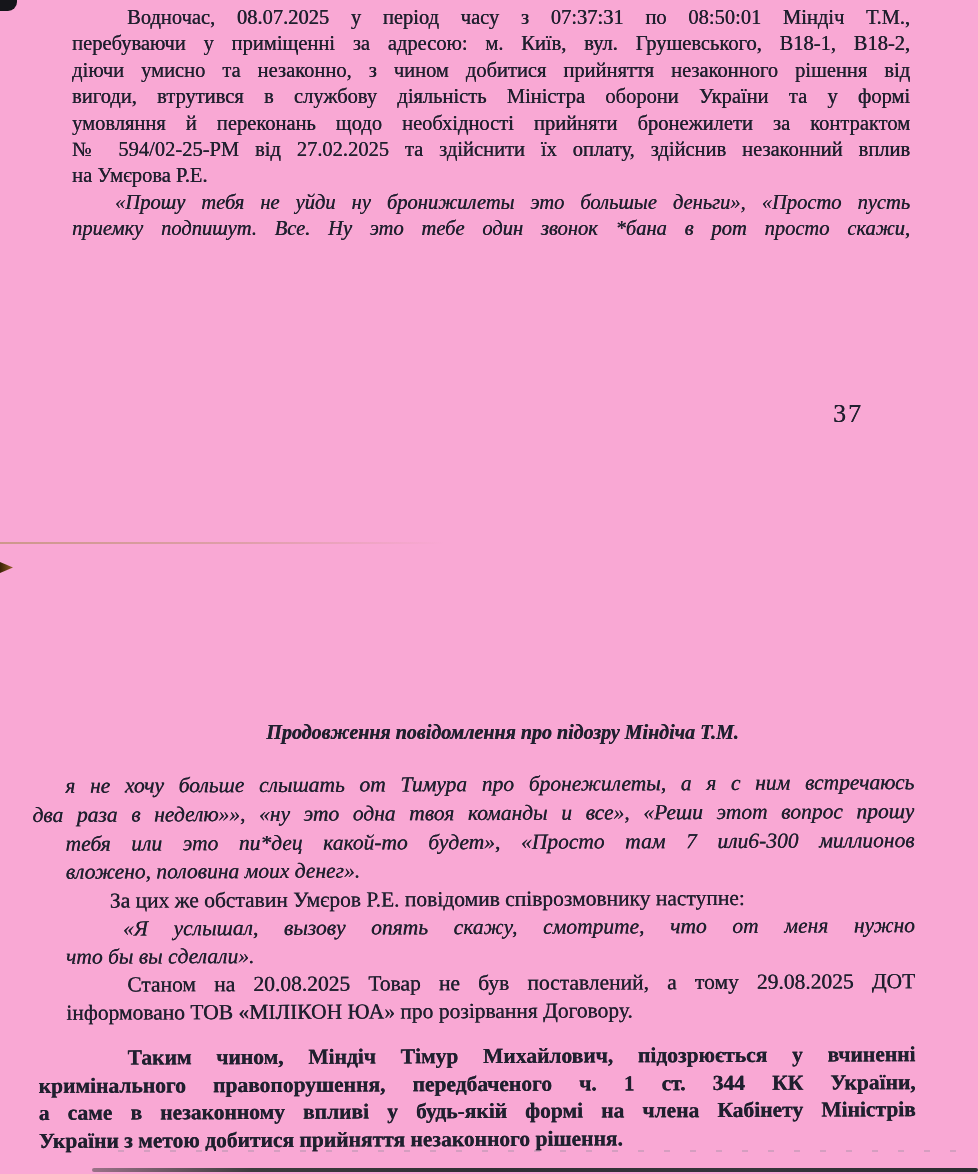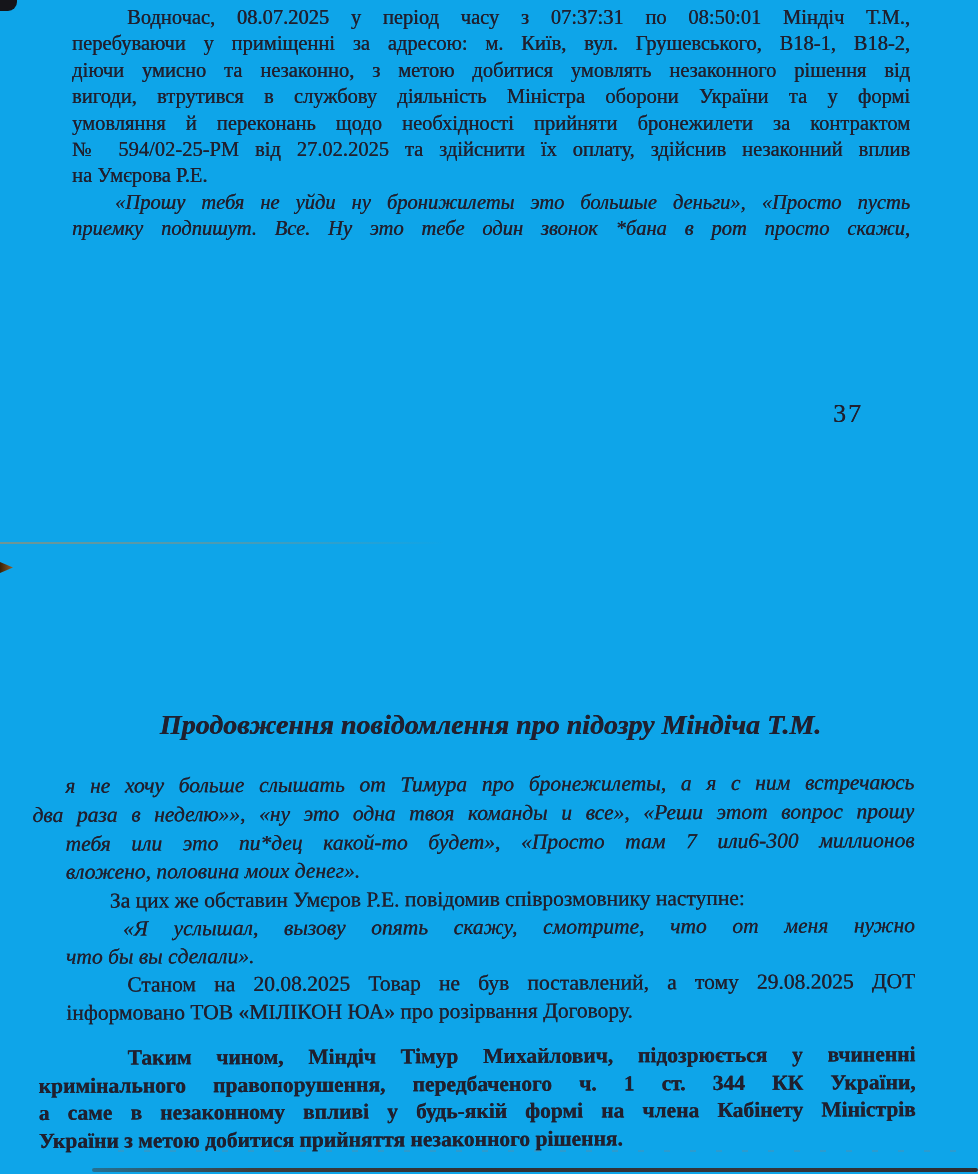--- a/index.html
+++ b/index.html
@@ -1,19 +1,19 @@
 <!DOCTYPE html>
 <html><head>
 <meta charset="utf-8">
 <style>
   html,body{margin:0;padding:0;background:#ffffff;}
   .page{
     position:relative;
     width:978px;height:1174px;
-    background:#0ea5e9;
+    background:#f9a8d4;
     overflow:hidden;
     font-family:"Liberation Serif","DejaVu Serif",serif;
     color:#20202f;
     text-shadow:0.35px 0 0 currentColor;
   }
 
   
   .tline{
     overflow:hidden;
     text-align:justify;
@@ -27,22 +27,22 @@
   .bold{font-weight:bold;}
 
   
   .sec-top{position:absolute;left:72px;top:4px;width:838px;font-size:20.5px;}
   .sec-top .tline{height:26.4px;line-height:26.4px;}
 
   .pagenum{position:absolute;left:833px;top:399px;font-size:26px;letter-spacing:2px;}
 
   
   .heading{
-    position:absolute;left:66px;top:709px;width:849px;margin:0;
-    text-align:center;font-size:28px;font-weight:bold;font-style:italic;
+    position:absolute;left:66px;top:709px;width:849px;margin:12px;
+    text-align:center;font-size:20px;font-weight:bold;font-style:italic;
   }
 
   
   .sec-bottom{position:absolute;left:66px;top:770px;width:849px;font-size:21.5px;transform:rotate(-0.25deg);}
   .q2 .tline{height:28.8px;line-height:28.8px;}
   .std .tline{height:28px;line-height:28px;}
   .concl .tline{height:27.5px;line-height:27.5px;}
   
   [data-name="para-quote-telegram"] .tline:nth-child(2){margin-left:-33px;width:calc(100% + 33px);}
 
@@ -62,21 +62,21 @@
 <body>
 
 <div class="page" data-name="scanned-document-page">
 
   <div class="corner" data-name="scan-corner-mark"></div>
 
   <section class="sec-top" data-name="page-37-text-block">
     <div class="para" data-name="para-main-accusation" style="--indent:55px">
         <div class="tline first">Водночас, 08.07.2025 у період часу з 07:37:31 по 08:50:01 Міндіч Т.М.,</div>
         <div class="tline">перебуваючи у приміщенні за адресою: м. Київ, вул. Грушевського, В18-1, В18-2,</div>
-        <div class="tline">діючи умисно та незаконно, з метою добитися умовлять незаконного рішення від</div>
+        <div class="tline">діючи умисно та незаконно, з чином добитися прийняття незаконного рішення від</div>
         <div class="tline">вигоди, втрутився в службову діяльність Міністра оборони України та у формі</div>
         <div class="tline">умовляння й переконань щодо необхідності прийняти бронежилети за контрактом</div>
         <div class="tline">№ 594/02-25-РМ від 27.02.2025 та здійснити їх оплату, здійснив незаконний вплив</div>
         <div class="tline last">на Умєрова Р.Е.</div>
       </div>
     <div class="para italic cont" data-name="para-quote-mindich" style="--indent:43px">
         <div class="tline first">«Прошу тебя не уйди ну бронижилеты это большые деньги», «Просто пусть</div>
         <div class="tline last">приемку подпишут. Все. Ну это тебе один звонок *бана в рот просто скажи,</div>
       </div>
   </section>

